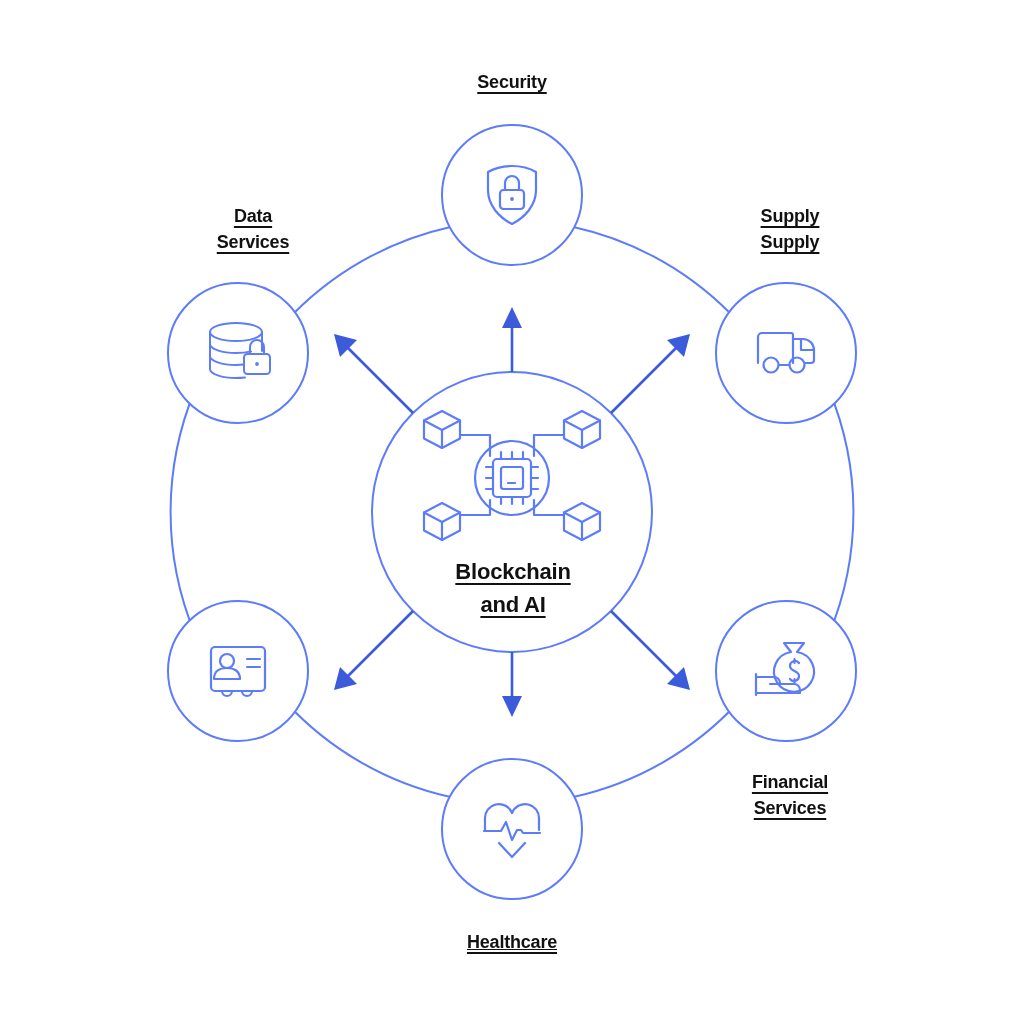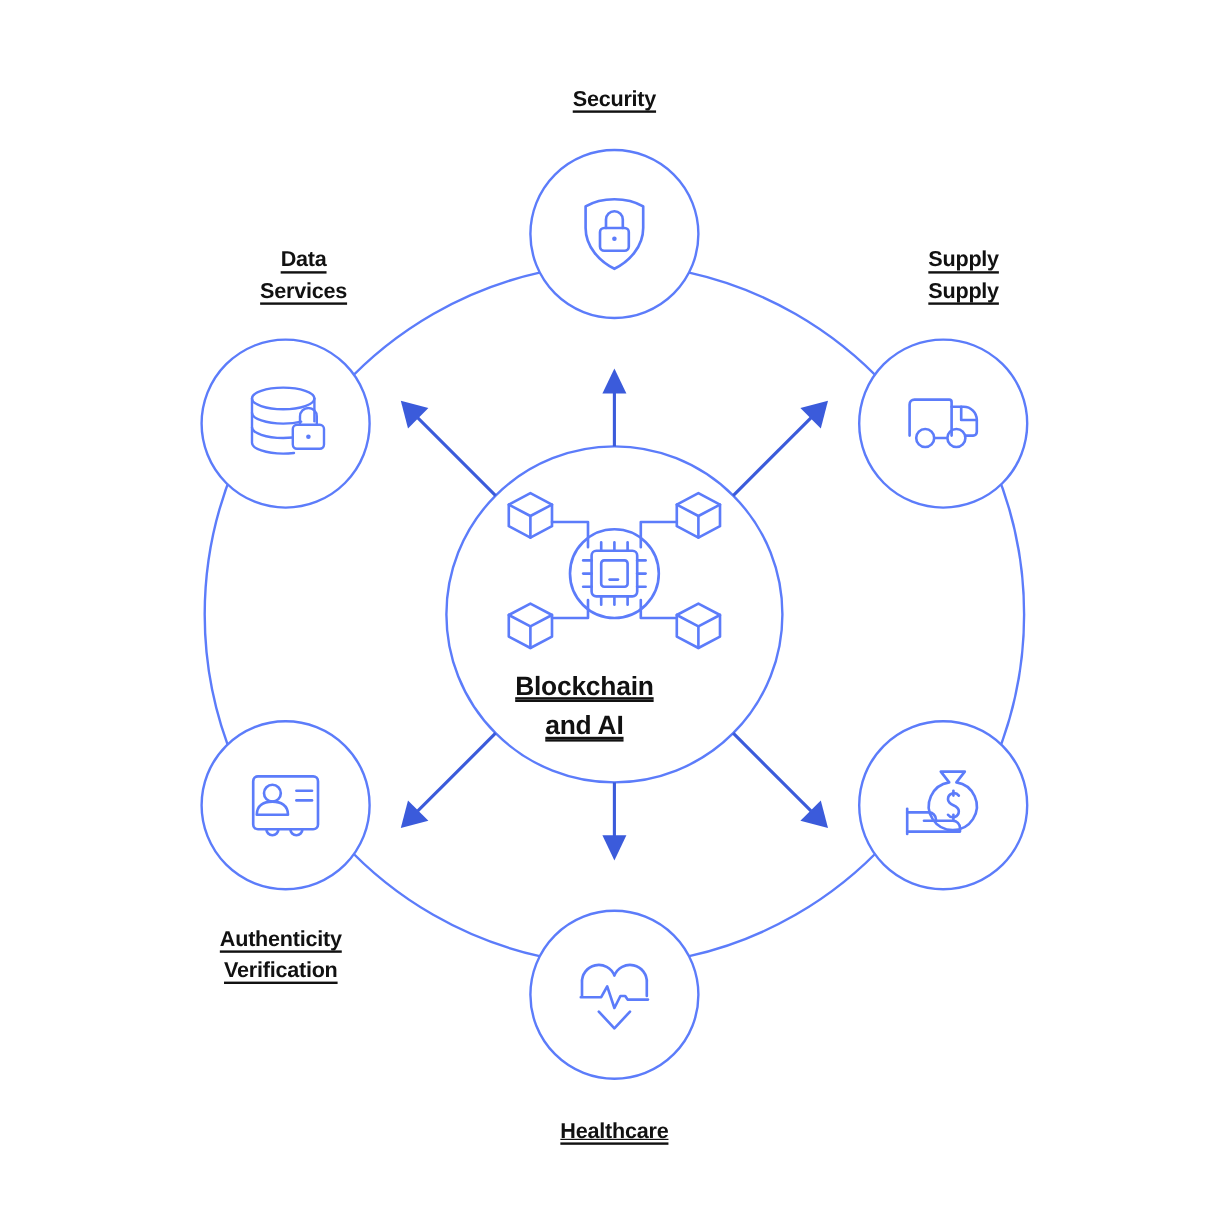--- a/index.html
+++ b/index.html
@@ -243,42 +243,42 @@
       </g>
 
       <g transform="translate(70,43)">
         <path class="ico" d="M 0 -18 L 18 -8.5 L 18 9.5 L 0 19 L -18 9.5 L -18 -8.5 Z"></path>
         <path class="ico" d="M -18 -8.5 L 0 1 L 18 -8.5"></path>
         <path class="ico" d="M 0 1 L 0 19"></path>
       </g>
     </g>
   </svg>
 
-  <div class="center-label" style="left:487px; top:555px; transform:translateX(-50%);text-decoration:underline;">
+  <div class="center-label" style="left:513px; top:555px; transform:translateX(-50%);">
     <span class="ln">Blockchain</span>
     <span class="ln">and AI</span>
   </div>
 
   <div class="label" style="left:512px; top:69px; transform:translateX(-50%);">
     <span class="ln">Security</span>
   </div>
 
-  <div class="label" style="left:790px; top:203px; transform:translateX(-50%);margin-left:13px;">
+  <div class="label" style="left:790px; top:203px; transform:translateX(-50%);">
     <span class="ln">Supply</span>
     <span class="ln">Supply</span>
   </div>
 
+  <div class="label" style="left:790px; top:769px; transform:translateX(-50%);">
+    <span class="ln">Financial</span>
+    <span class="ln">Services</span>
+  </div>
 
   <div class="label" style="left:512px; top:929px; transform:translateX(-50%);text-decoration:underline;">
     <span class="ln">Healthcare</span>
   </div>
 
-  <div class="label" style="left:234px; top:769px; transform:translateX(-50%);">
-    <span class="ln">Authenticity</span>
-    <span class="ln">Verification</span>
-  </div>
 
   <div class="label" style="left:234px; top:203px; transform:translateX(-50%);margin-left:19px;">
     <span class="ln">Data</span>
     <span class="ln">Services</span>
   </div>
 
 </div>
 
 </body></html>

